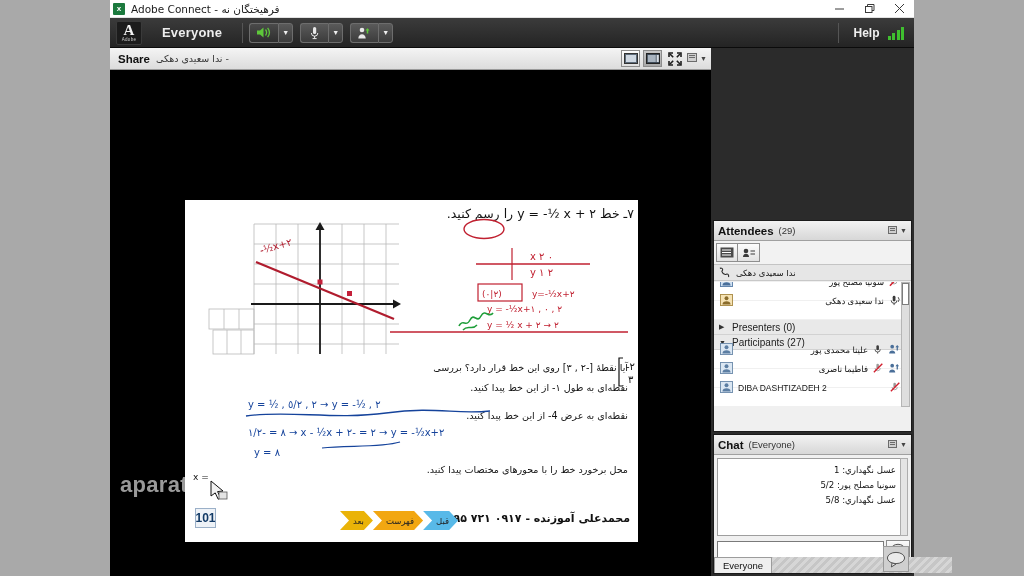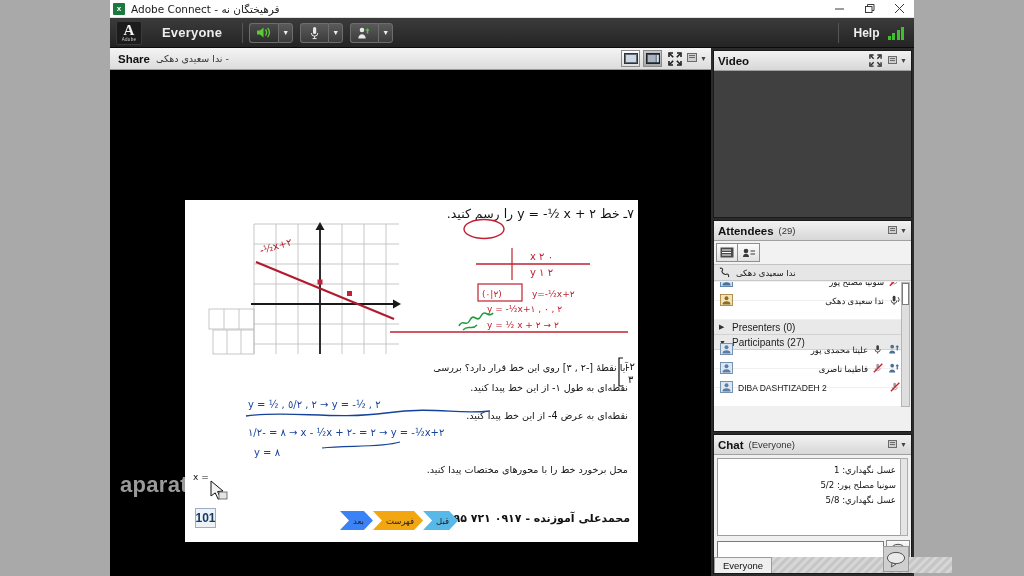--- a/index.html
+++ b/index.html
@@ -124,21 +124,21 @@
   
   .slide-foot { position: absolute; left: 0; bottom: 0; width: 453px; height: 38px; background: #fff; }
   .credit { position: absolute; right: 8px; top: 8px; font-size: 11px; color: #111; direction: rtl; white-space: nowrap; font-weight: bold; }
   .navgrp { position: absolute; left: 155px; top: 7px; display: flex; align-items: center; }
   .chev {
     height: 19px; display: flex; align-items: center; justify-content: center;
     font-size: 8.5px; color: #222; padding: 0 9px 0 13px;
     clip-path: polygon(0 0, calc(100% - 9px) 0, 100% 50%, calc(100% - 9px) 100%, 0 100%, 9px 50%);
     direction: rtl;
   }
-  .chev.next { background: #3b82f6; }
+  .chev.next { background: #eab308; }
   .chev.index { background: #f2a712; }
   .chev.prev { background: #58b9e8; }
   .pagebox {
     position: absolute; left: 10px; top: 4px; width: 21px; height: 20px;
     background: #eef2f7; border: 1px solid #9bb0c8; color: #123a66;
     font-size: 12px; font-weight: bold; display: flex; align-items: center; justify-content: center;
   }
 
   
   .rail { position: absolute; left: 601px; top: 48px; width: 203px; height: 528px; background: #2b2b2b; }
@@ -431,42 +431,20 @@
               <div class="pagebox">101</div>
             </div>
 
           </div>
         </div>
       </div>
     </div>
 
     <div class="rail">
 
-      <div class="pod" id="videoPod">
-        <div class="pod-head">
-          <span class="pod-name">Video</span>
-          <span class="share-tools">
-            <span class="icon-plain">
-              <svg width="13" height="13" viewBox="0 0 14 14">
-                <path d="M1 5V1h4M13 5V1H9M1 9v4h4M13 9v4H9" fill="none" stroke="#2a2a2a" stroke-width="1.5"></path>
-                <path d="M2 2l3 3M12 2L9 5M2 12l3-3M12 12L9 9" stroke="#2a2a2a" stroke-width="1.5"></path>
-              </svg>
-            </span>
-            <span class="pod-menu">
-              <svg width="11" height="10">
-                  <rect x="0.5" y="0.5" width="8" height="7" fill="#cfcfcf" stroke="#6b6b6b"></rect>
-                  <line x1="2" y1="2.5" x2="7" y2="2.5" stroke="#6b6b6b"></line>
-                  <line x1="2" y1="4.5" x2="7" y2="4.5" stroke="#6b6b6b"></line>
-                </svg>
-              <span style="font-size:7px">▼</span>
-            </span>
-          </span>
-        </div>
-        <div class="video-canvas"></div>
-      </div>
 
       <div class="pod" id="attPod">
         <div class="pod-head">
           <span class="pod-name">Attendees</span>
           <span class="pod-count">(29)</span>
           <span class="share-tools">
             <span class="pod-menu">
               <svg width="11" height="10">
                   <rect x="0.5" y="0.5" width="8" height="7" fill="#cfcfcf" stroke="#6b6b6b"></rect>
                   <line x1="2" y1="2.5" x2="7" y2="2.5" stroke="#6b6b6b"></line>

